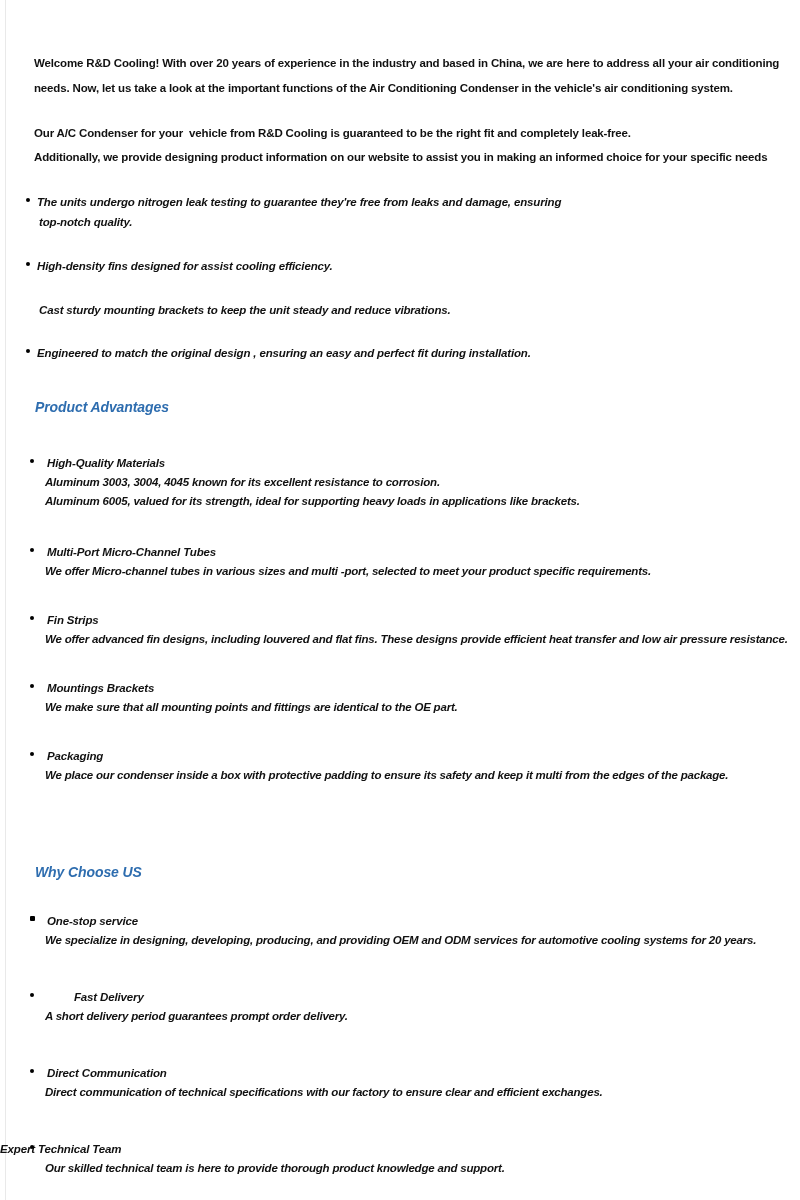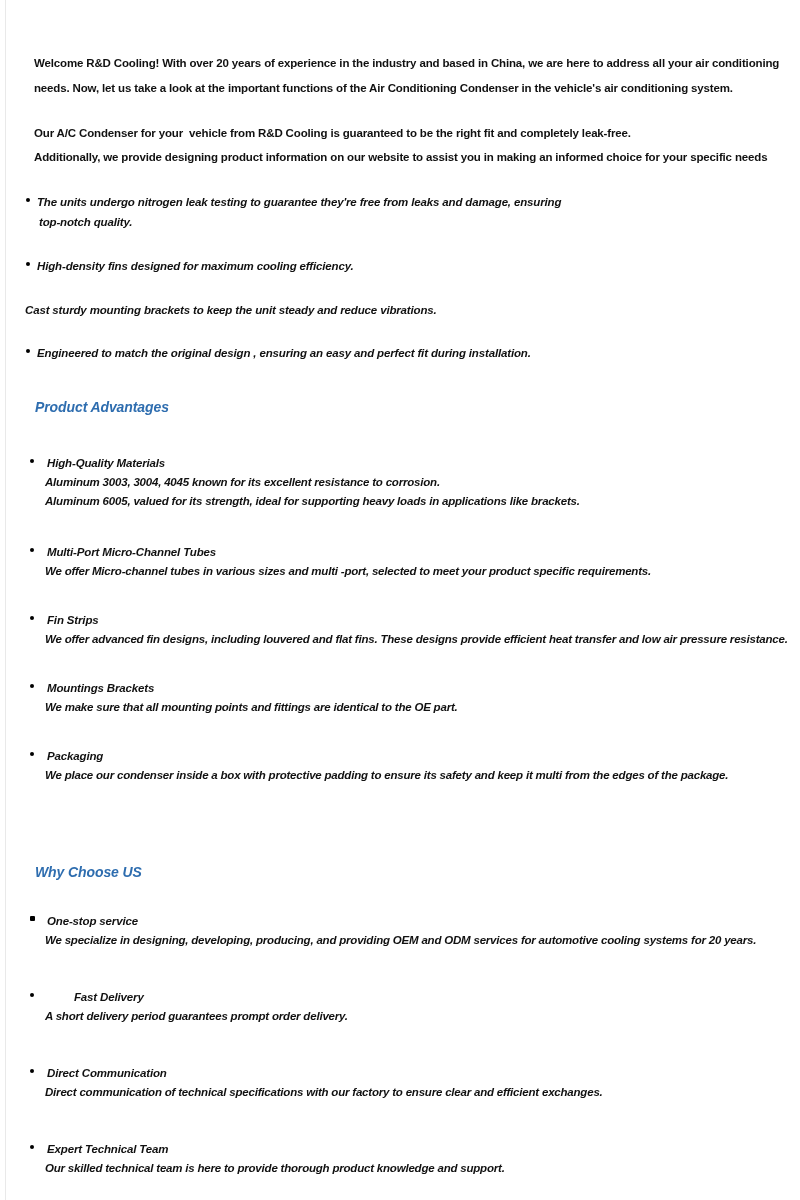--- a/index.html
+++ b/index.html
@@ -116,25 +116,25 @@
   <div class="block" style="top:192px;">
 
     <div class="bullet-row" style="margin-bottom:24px;">
       <span class="bullet-dot small" style="left:26px;"></span>
       <span class="bullet-text" style="padding-left:37px;">The units undergo nitrogen leak testing to guarantee they're free from leaks and damage, ensuring</span>
       <span class="bullet-text" style="padding-left:39px;">top-notch quality.</span>
     </div>
 
     <div class="bullet-row" style="margin-bottom:24px;">
       <span class="bullet-dot small" style="left:26px;"></span>
-      <span class="bullet-text" style="padding-left:37px;">High-density fins designed for maximum cooling efficiency.</span>
+      <span class="bullet-text" style="padding-left:37px;">High-density fins designed for assist cooling efficiency.</span>
     </div>
 
     <div class="bullet-row" style="margin-bottom:23px;">
-      <span class="bullet-text" style="padding-left:25px;">Cast sturdy mounting brackets to keep the unit steady and reduce vibrations.</span>
+      <span class="bullet-text" style="padding-left:39px;">Cast sturdy mounting brackets to keep the unit steady and reduce vibrations.</span>
     </div>
 
     <div class="bullet-row">
       <span class="bullet-dot small" style="left:26px;"></span>
       <span class="bullet-text" style="padding-left:37px;">Engineered to match the original design , ensuring an easy and perfect fit during installation.</span>
     </div>
 
   </div>
 
   <div class="block" style="top:398px;">
@@ -195,19 +195,19 @@
     </div>
 
     <div class="bullet-row" style="margin-bottom:37px;">
       <span class="bullet-dot small" style="left:30px;"></span>
       <span class="bullet-text" style="padding-left:47px;">Direct Communication</span>
       <span class="sub-line" style="padding-left:45px;">Direct communication of technical specifications with our factory to ensure clear and efficient exchanges.</span>
     </div>
 
     <div class="bullet-row">
       <span class="bullet-dot small" style="left:30px;"></span>
-      <span class="bullet-text" style="padding-left:47px;">Expert Technical Team</span>
+      <span class="bullet-text" style="">Expert Technical Team</span>
       <span class="sub-line" style="padding-left:45px;">Our skilled technical team is here to provide thorough product knowledge and support.</span>
     </div>
 
   </div>
 
 </div>
 
 </body></html>

